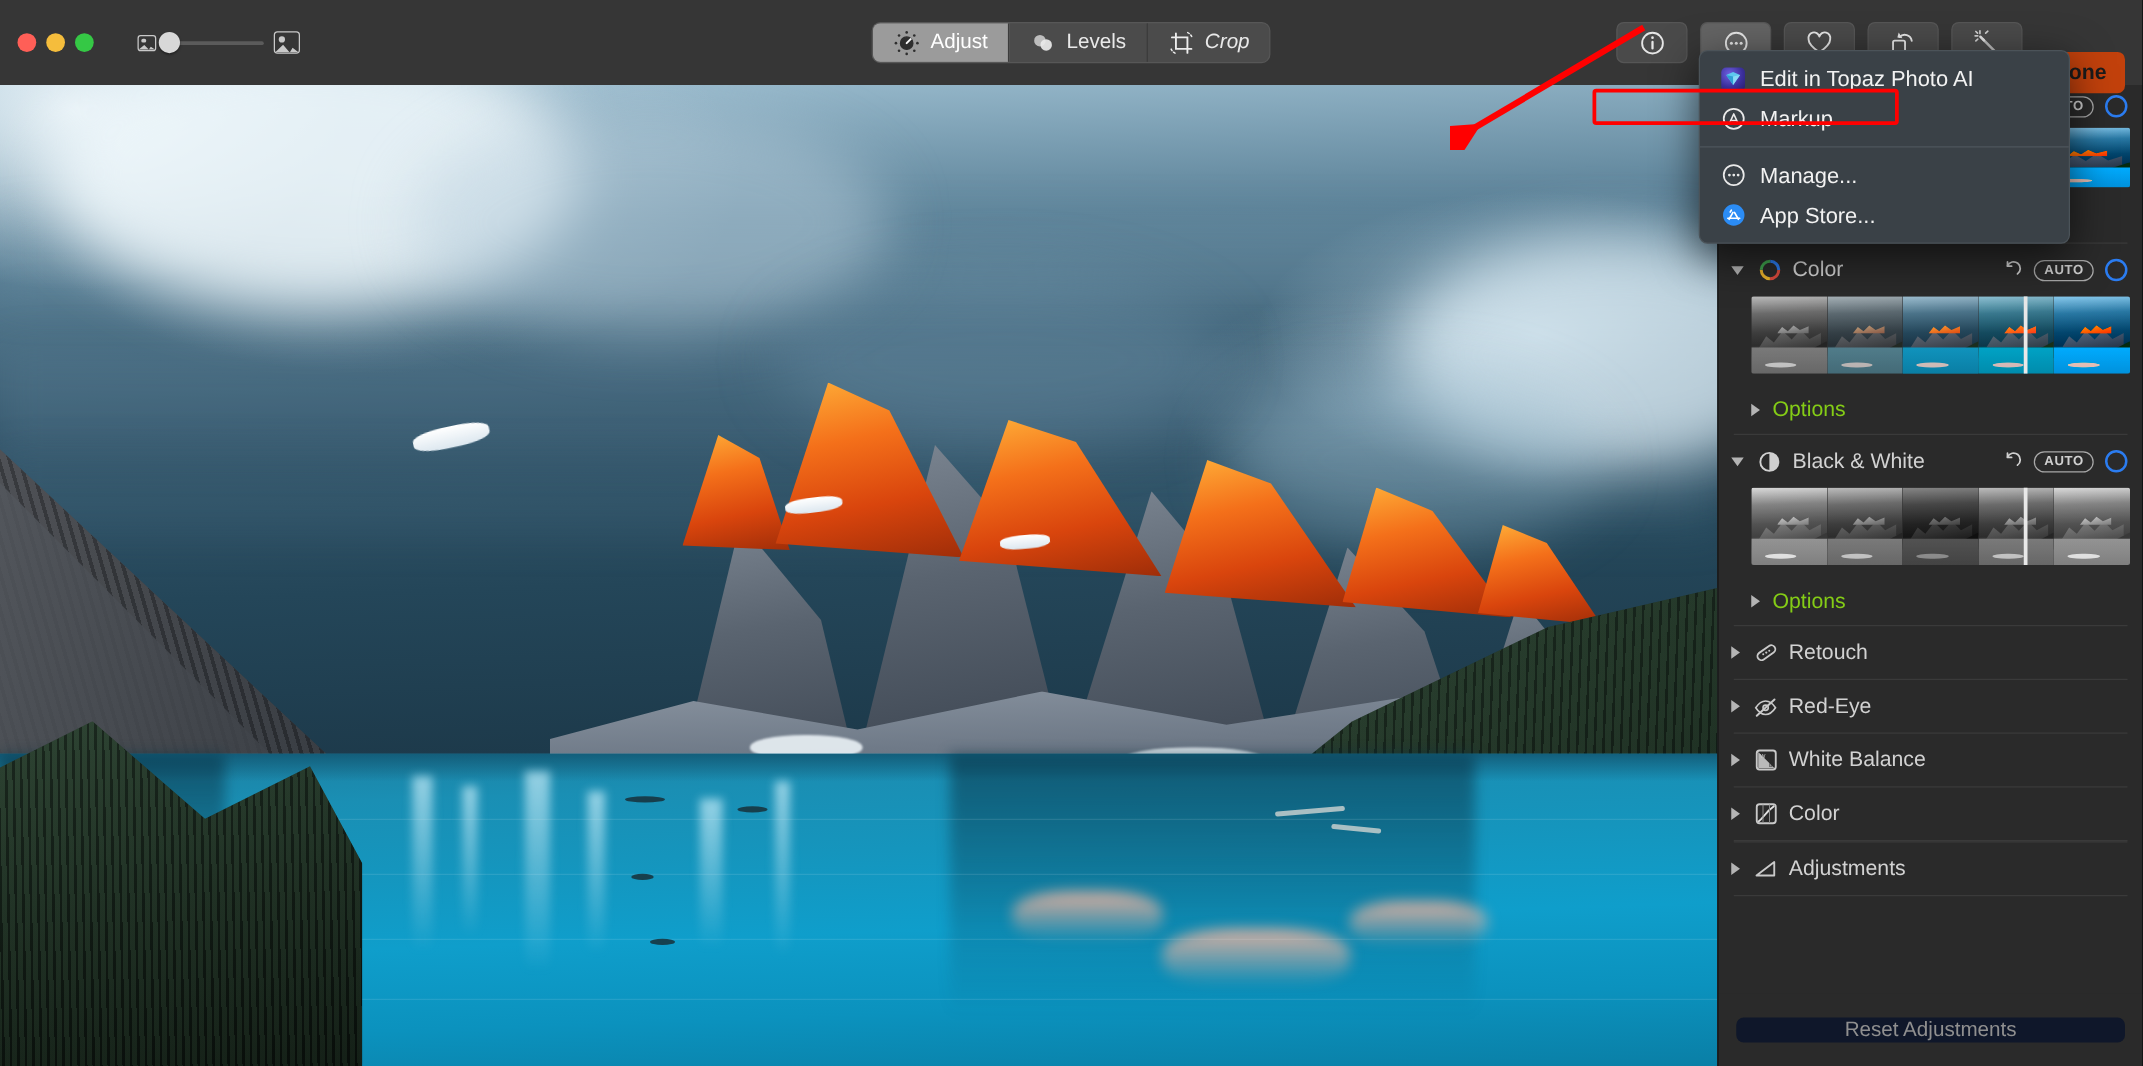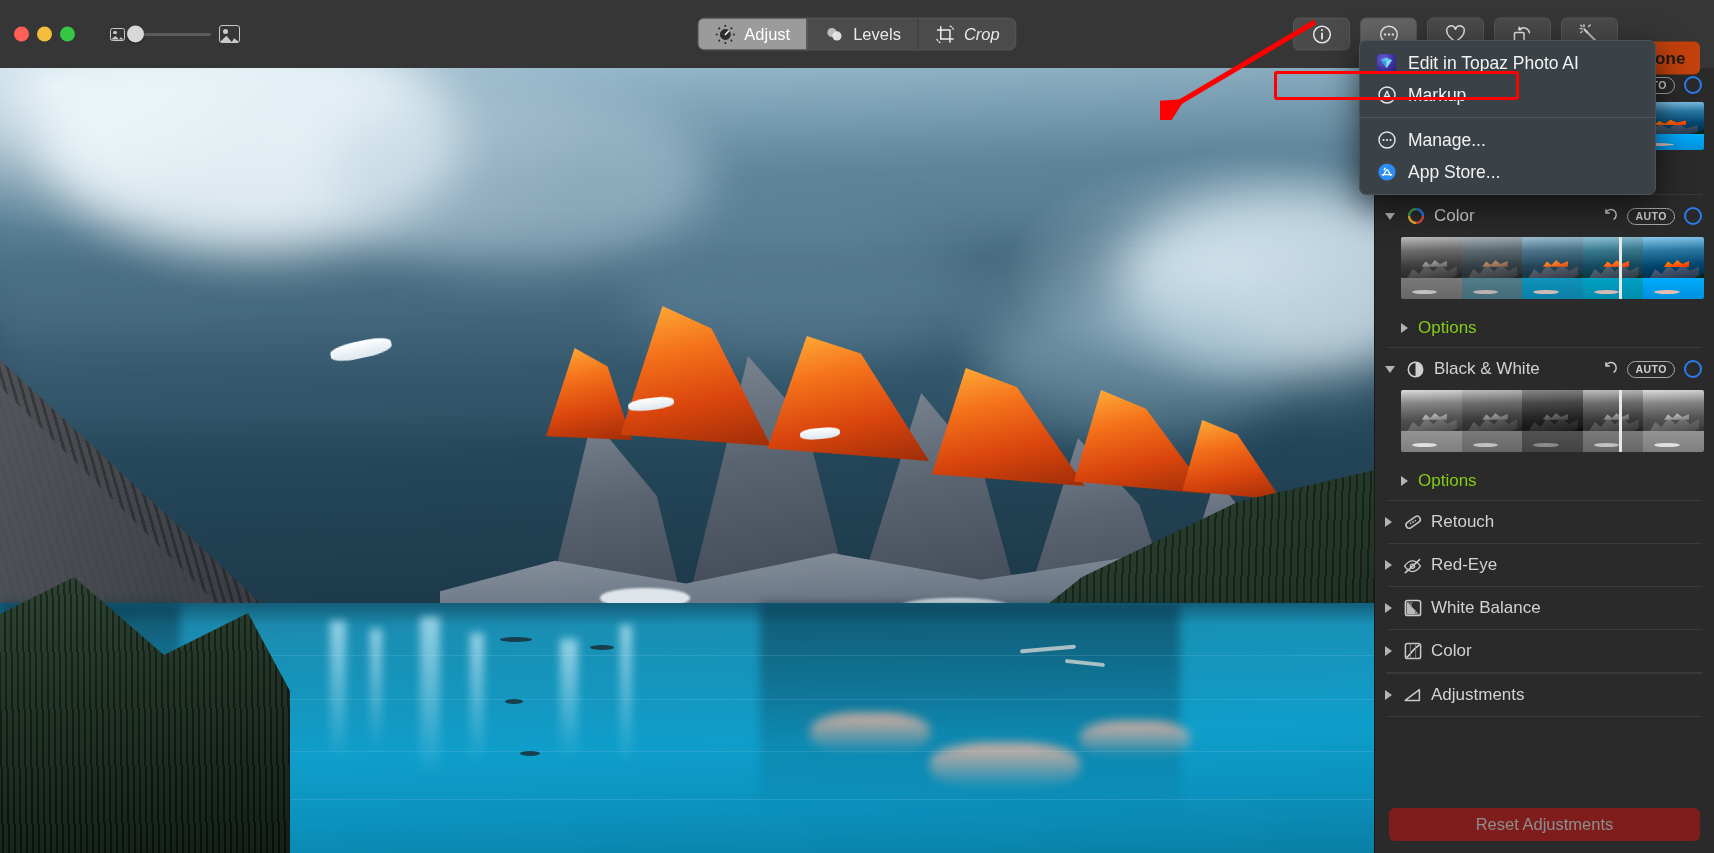--- a/index.html
+++ b/index.html
@@ -530,22 +530,22 @@
     position: absolute;
     left: 0; right: 0; bottom: 0;
     height: 58px;
     background: #2a2a2a;
     display: flex;
     align-items: center;
     justify-content: center;
     padding: 0 14px;
   }
   .reset-btn {
-    width: 100%; height: 33px;
-    background: #7f1d1d;
+    width: 100%; height: 20px;
+    background: #0f172a;
     border-radius: 6px;
     color: #8f8f8f;
     font-size: 16.5px;
     display: flex;
     align-items: center;
     justify-content: center;
   }
 
   
   .menu {

